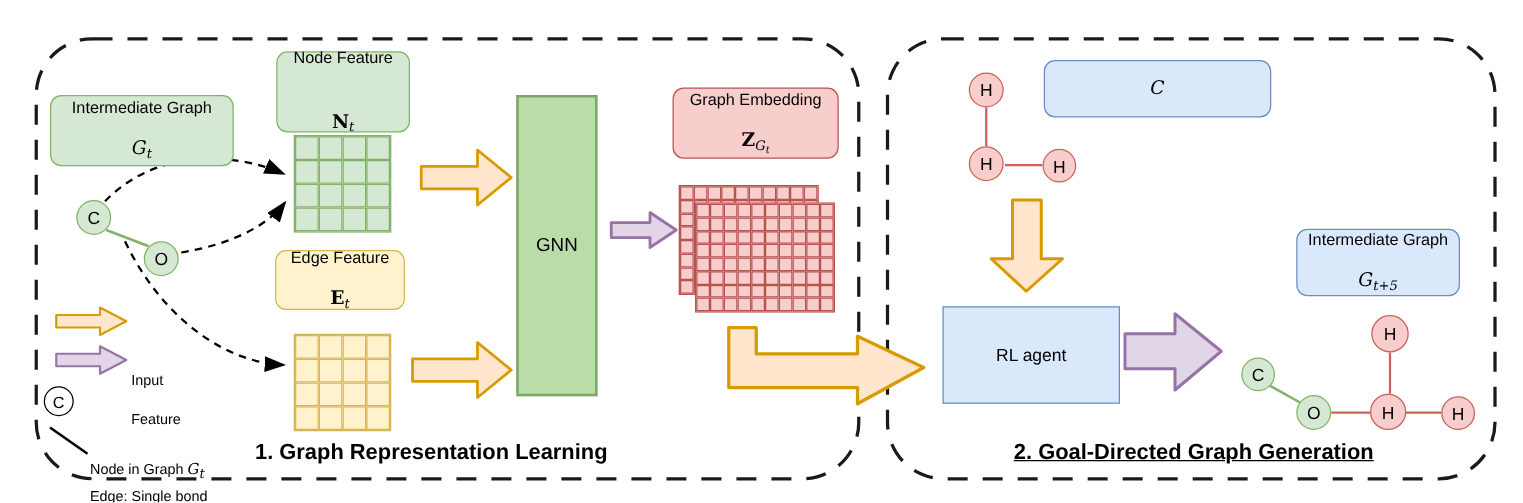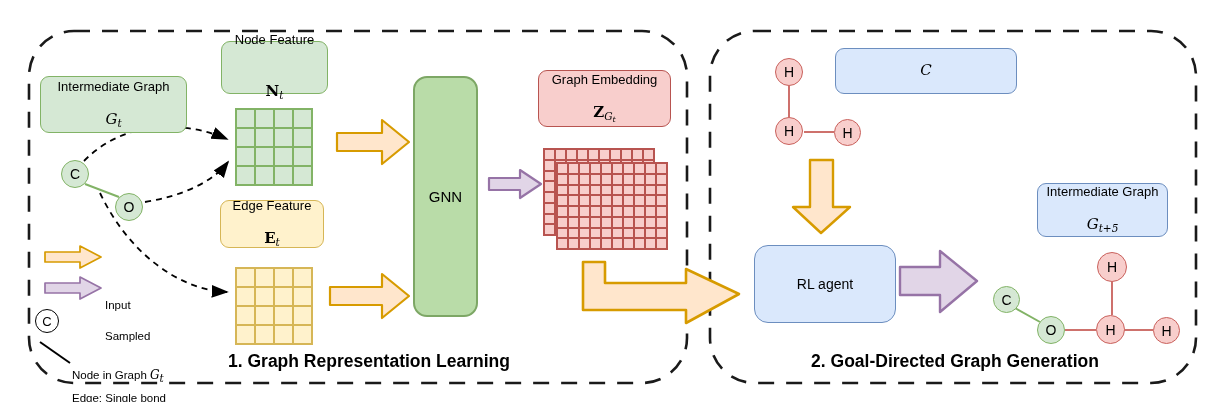--- a/index.html
+++ b/index.html
@@ -22,21 +22,21 @@
   .l1 { font-size:13px; }
   .mathline { font-size:15px; margin-top:14px; }
   .math { font-family:"DejaVu Serif", serif; }
   .mi { font-style:italic; }
   .mb { font-weight:bold; font-style:normal; }
   .msub { font-size:10.5px; vertical-align:-3px; }
   .msubsub { font-size:8px; vertical-align:-5px; }
 
   .bigrect {
     position:absolute; box-sizing:border-box; display:flex;
-    align-items:center; justify-content:center;border-radius:14px;
+    align-items:center; justify-content:center;
   }
   .gnn { background:#b9dca8; border:2px solid #7da765; font-size:15px; }
   .rl  { background:#dae8fc; border:1.6px solid #6c8ebf; font-size:14px; }
 
   .grid { position:absolute; display:grid; box-sizing:border-box; }
   .grid .cell { box-sizing:border-box; }
   .grid-green { border:1px solid #82b366; background:#d5e8d4; }
   .grid-green .cell { border:1px solid #82b366; background:#d5e8d4; }
   .grid-yellow { border:1px solid #d6b656; background:#fff2cc; }
   .grid-yellow .cell { border:1px solid #d6b656; background:#fff2cc; }
@@ -96,21 +96,21 @@
     <line x1="1065" y1="330" x2="1096" y2="330" stroke="#c9615c" stroke-width="1.8"></line>
     <line x1="1112" y1="282" x2="1112" y2="315" stroke="#c9615c" stroke-width="1.8"></line>
     <line x1="1124" y1="330" x2="1153" y2="330" stroke="#c9615c" stroke-width="1.8"></line>
   </svg>
 
   <div class="labelbox greenbox" style="left:40px; top:76px; width:147px; height:57px;">
     <div class="l1">Intermediate Graph</div>
     <div class="mathline math"><span class="mi">G</span><span class="mi msub">t</span></div>
   </div>
 
-  <div class="labelbox greenbox" style="left:221px; top:41px; width:107px; height:53px;gap:19px;">
+  <div class="labelbox greenbox" style="left:221px; top:41px; width:107px; height:65px;gap:19px;">
     <div class="l1">Node Feature</div>
     <div class="mathline math"><span class="mb">N</span><span class="mi msub">t</span></div>
   </div>
 
   <div class="grid grid-green" style="left: 235px; top: 108px; width: 78px; height: 78px; grid-template-rows: repeat(4, 1fr); grid-template-columns: repeat(4, 1fr);">
       <div class="cell"></div>
       <div class="cell"></div>
       <div class="cell"></div>
       <div class="cell"></div>
       <div class="cell"></div>
@@ -320,26 +320,26 @@
       <div class="cell"></div>
       <div class="cell"></div>
       <div class="cell"></div>
       <div class="cell"></div>
       <div class="cell"></div>
       <div class="cell"></div>
       <div class="cell"></div>
     </div>
 
   <div class="legend-text" style="left:105px; top:251px;">Input</div>
-  <div class="legend-text" style="left:105px; top:282px;">Sampled</div>
+  <div class="legend-text" style="left:105px; top:282px;">Feature</div>
   <div class="node node-legend" style="left:35px; top:309px; width:24px; height:24px;">C</div>
   <div class="legend-text" style="left:72px; top:320px;"><span>Node in Graph </span><span class="math mi" style="font-size:12px;">G</span><span class="math mi msub">t</span></div>
   <div class="legend-text" style="left:72px; top:344px;">Edge: Single bond</div>
 
-  <div class="panel-title" style="left:180px; top:351px; width:330px;text-align:right;">1. Graph Representation Learning</div>
+  <div class="panel-title" style="left:180px; top:351px; width:330px;">1. Graph Representation Learning</div>
 
   <div class="labelbox bluebox" style="left:835px; top:48px; width:182px; height:46px;">
     <div class="mathline math" style="margin-top:-1px;"><span class="mi">C</span></div>
   </div>
 
   <div class="node node-red" style="left:775px; top:58px; width:28px; height:28px;">H</div>
   <div class="node node-red" style="left:775px; top:117px; width:28px; height:28px;">H</div>
   <div class="node node-red" style="left:834px; top:119px; width:27px; height:27px;">H</div>
 
   <div class="bigrect rl" style="left:754px; top:245px; width:142px; height:78px;">RL agent</div>
@@ -348,15 +348,15 @@
     <div class="l1">Intermediate Graph</div>
     <div class="mathline math"><span class="mi">G</span><span class="mi msub">t+5</span></div>
   </div>
 
   <div class="node node-green" style="left:993px; top:286px; width:27px; height:27px;">C</div>
   <div class="node node-green" style="left:1037px; top:316px; width:28px; height:28px;">O</div>
   <div class="node node-red" style="left:1097px; top:252px; width:30px; height:30px;">H</div>
   <div class="node node-red" style="left:1096px; top:315px; width:29px; height:29px;">H</div>
   <div class="node node-red" style="left:1153px; top:317px; width:27px; height:27px;">H</div>
 
-  <div class="panel-title" style="left:790px; top:351px; width:330px;">2. Goal-Directed Graph Generation</div>
+  <div class="panel-title" style="left:790px; top:351px; width:330px;text-decoration:underline;">2. Goal-Directed Graph Generation</div>
 
 </div>
 
 </body></html>

